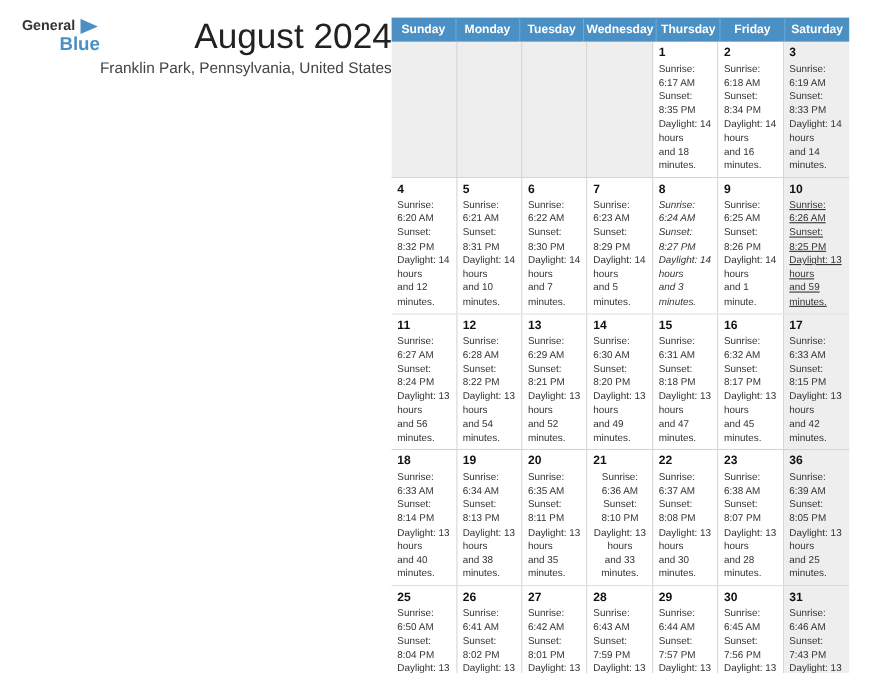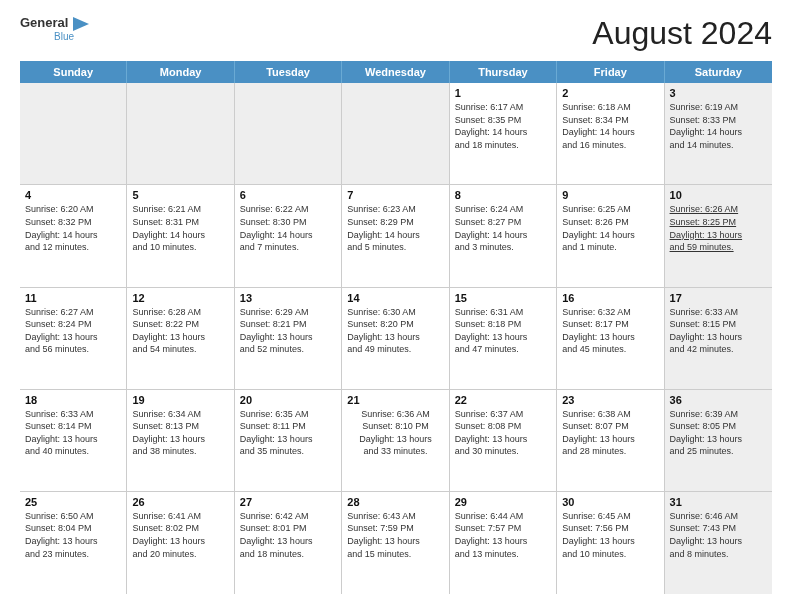--- a/index.html
+++ b/index.html
@@ -8,21 +8,21 @@
       height: 612px;
       font-family: Arial, sans-serif;
       background: #fff;
       overflow: hidden;
     }
     .page {
       width: 792px;
       height: 604px;
       padding: 16px 20px 10px 20px;
       display: flex;
-      flex-direction: column;
+      flex-direction: row;
     }
     .header {
       display: flex;
       justify-content: space-between;
       align-items: flex-start;
       margin-bottom: 10px;
     }
     .logo {
       display: flex;
       align-items: center;
@@ -100,25 +100,26 @@
 
 <div class="page">
   <div class="header">
     <div class="logo">
   <div style="display:flex;flex-direction:column;line-height:1.1">
     <span style="font-size:13px;font-weight:bold;color:#333;">General
       <svg width="16" height="14" viewBox="0 0 16 14" style="vertical-align:middle;margin-left:1px">
         <polygon points="0,0 16,7 0,14" fill="#4a90c4"></polygon>
       </svg>
     </span>
-    <span style="font-size:10px;font-weight:normal;color:#4a90c4;padding-left:34px;">Blue</span>
+    <span style="font-size:17px;font-weight:bold;color:#4a90c4;padding-left:34px;">Blue</span>
   </div>
 </div>
     <div class="title-block">
       <div class="main-title">August 2024</div>
+      <div class="subtitle">Franklin Park, Pennsylvania, United States</div>
     </div>
   </div>
 
   <div class="calendar">
     <div class="cal-header" id="cal-header">
         <div class="cal-header-cell">Sunday</div>
         <div class="cal-header-cell">Monday</div>
         <div class="cal-header-cell">Tuesday</div>
         <div class="cal-header-cell">Wednesday</div>
         <div class="cal-header-cell">Thursday</div>
@@ -177,21 +178,21 @@
           </div>
           <div class="cal-cell">
             <div class="day-num">7</div>
             <div class="day-info" style="white-space: pre-line;">Sunrise: 6:23 AM
 Sunset: 8:29 PM
 Daylight: 14 hours
 and 5 minutes.</div>
           </div>
           <div class="cal-cell">
             <div class="day-num">8</div>
-            <div class="day-info" style="white-space: pre-line;">Sunrise: 6:24 AM
+            <div class="day-info" style="white-space: pre-line; font-style: italic;">Sunrise: 6:24 AM
 Sunset: 8:27 PM
 Daylight: 14 hours
 and 3 minutes.</div>
           </div>
           <div class="cal-cell">
             <div class="day-num">9</div>
             <div class="day-info" style="white-space: pre-line;">Sunrise: 6:25 AM
 Sunset: 8:26 PM
 Daylight: 14 hours
 and 1 minute.</div>

